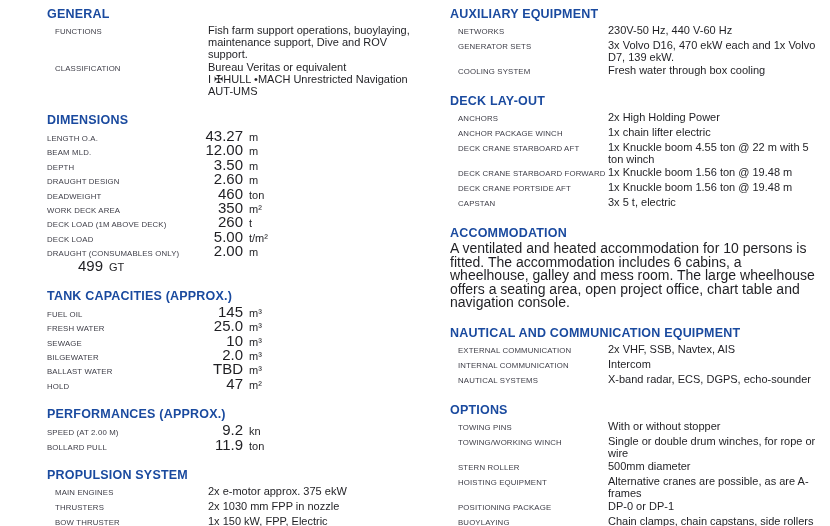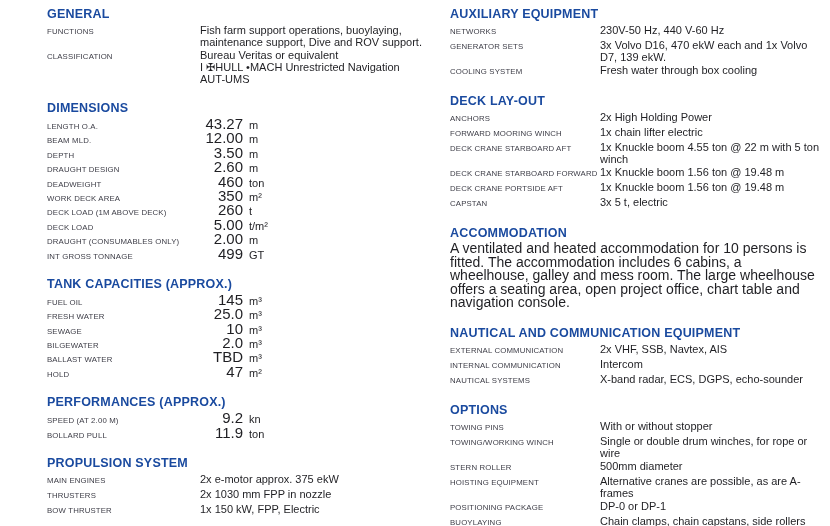--- a/index.html
+++ b/index.html
@@ -23,21 +23,21 @@
   .spec-section h2{
     font-size:12.5px;font-weight:bold;color:var(--accent);
     letter-spacing:.2px;line-height:14px;margin-bottom:2px;
   }
   .row{display:flex;align-items:baseline;}
   .row .label{
     font-size:7.8px;color:var(--label);letter-spacing:.15px;
     line-height:13px;padding-top:2px;flex-shrink:0;
   }
   
-  .row.pair .label{width:153px;}
+  .row.pair .label{width:153px;margin-left:8px;}
   .col-right .row.pair .label{width:150px;}
   .row.pair .value{
     font-size:11px;line-height:12px;color:var(--value);flex:1;
   }
   .row.pair .value .vline{display:block;}
   
   .row.metric{line-height:14.4px;height:14.4px;}
   .row.metric .label{width:140px;}
   .row.metric .num{
     width:56px;text-align:right;font-size:15px;color:var(--value);
@@ -110,21 +110,20 @@
           <span class="label">DECK LOAD</span>
           <span class="num">5.00</span>
           <span class="unit">t/m²</span>
         </div>
         <div class="row metric">
           <span class="label">DRAUGHT (CONSUMABLES ONLY)</span>
           <span class="num">2.00</span>
           <span class="unit">m</span>
         </div>
         <div class="row metric">
-          <span class="label">INT GROSS TONNAGE</span>
           <span class="num">499</span>
           <span class="unit">GT</span>
         </div>
       </section>
       <section class="spec-section">
         <h2>TANK CAPACITIES (APPROX.)</h2>
         <div class="row metric">
           <span class="label">FUEL OIL</span>
           <span class="num">145</span>
           <span class="unit">m³</span>
@@ -200,21 +199,21 @@
           <span class="value">Fresh water through box cooling</span>
         </div>
       </section>
       <section class="spec-section">
         <h2>DECK LAY-OUT</h2>
         <div class="row pair">
           <span class="label">ANCHORS</span>
           <span class="value">2x High Holding Power</span>
         </div>
         <div class="row pair">
-          <span class="label">FORWARD MOORING WINCH</span>
+          <span class="label">ANCHOR PACKAGE WINCH</span>
           <span class="value">1x chain lifter electric</span>
         </div>
         <div class="row pair">
           <span class="label">DECK CRANE STARBOARD AFT</span>
           <span class="value">1x Knuckle boom 4.55 ton @ 22 m with 5 ton winch</span>
         </div>
         <div class="row pair">
           <span class="label">DECK CRANE STARBOARD FORWARD</span>
           <span class="value">1x Knuckle boom 1.56 ton @ 19.48 m</span>
         </div>

